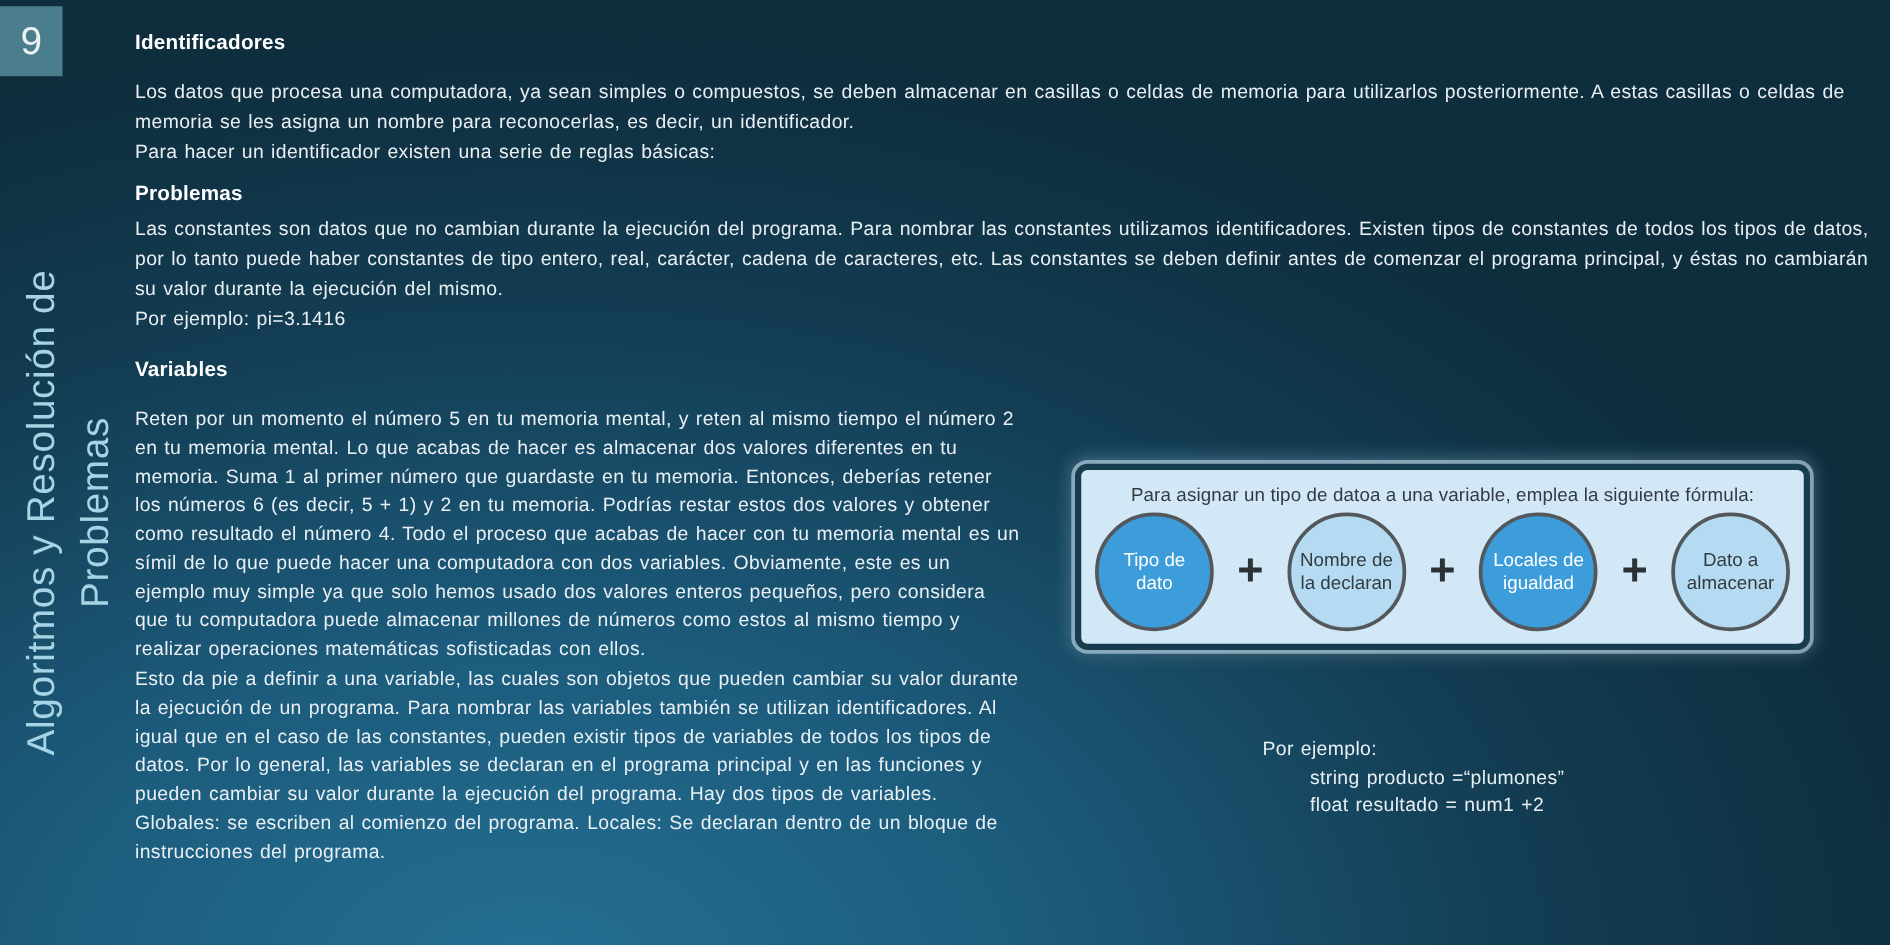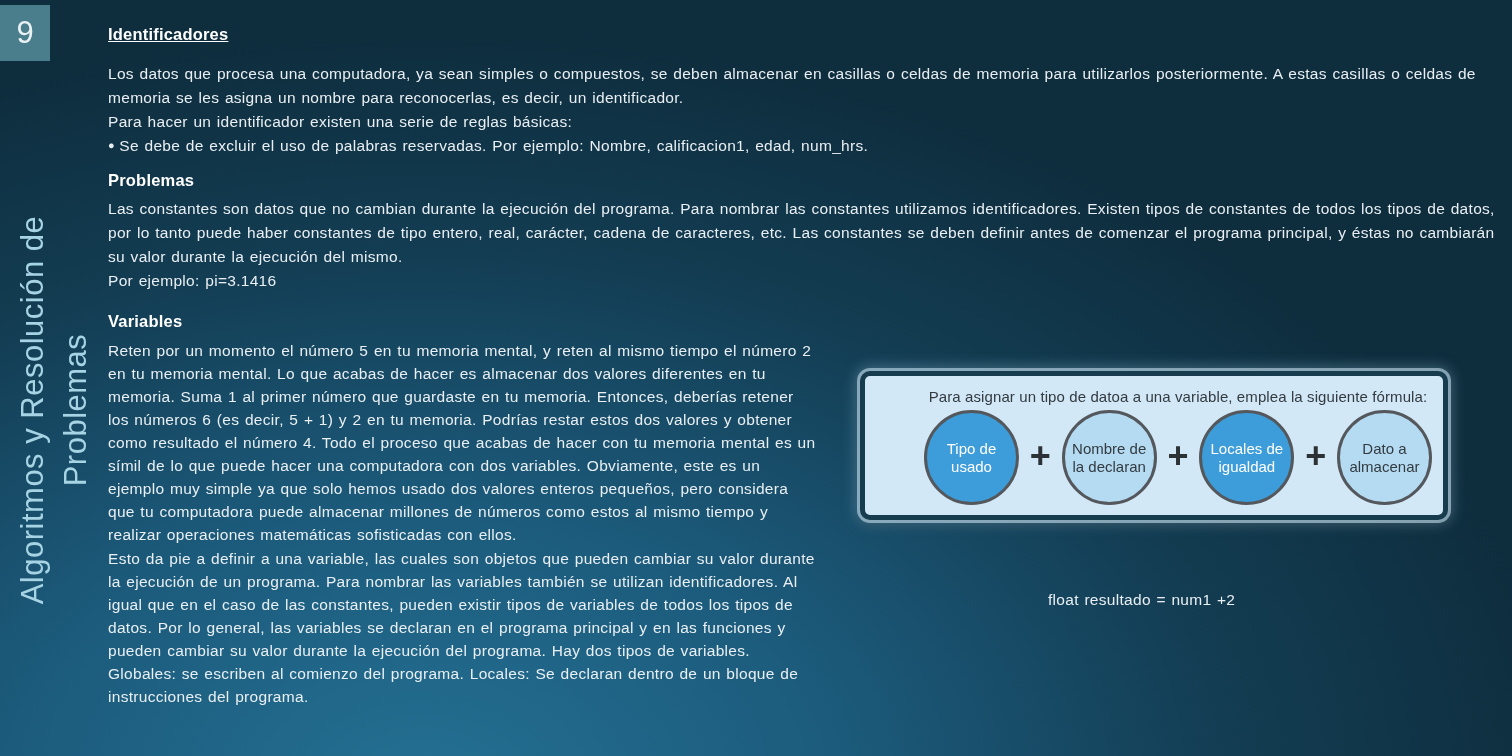--- a/index.html
+++ b/index.html
@@ -34,38 +34,37 @@
   
   .content {
     position: absolute; left: 108px; top: 12px; width: 1400px;
     color: #e9eff3; font-size: 15.5px; line-height: 24px;
     letter-spacing: 0.3px; word-spacing: 1px;
   }
   .content h1, .content h2 {
     font-size: 16.5px; font-weight: 700; color: #ffffff;
     margin: 0; letter-spacing: 0.2px;
   }
-  .content h1 { margin: 10px 0 16px; text-decoration: underline; }
+  .content h1 { margin: 10px 0 16px; }
   .content p { margin: 0; }
   ul.rules { list-style: none; margin: 0; padding: 0; }
   ul.rules li::before { content: "\25CF\00A0"; font-size: 11px; position: relative; top: -2px; }
   .h-constantes { margin: 9px 0 5px !important; }
-  .h-variables { margin: 16px 0 6px !important; }
+  .h-variables { margin: 16px 0 16px !important; }
   .variables-col { width: 708px; line-height: 23px; }
   .var-p2 { margin-top: 1px !important; }
 
   
   .formula-box {
     position: absolute; left: 860px; top: 371px; width: 588px; height: 149px;
     box-sizing: border-box;
     background: #d2e8f7;
     border: 5px solid #173c4e;
     border-radius: 10px;
     box-shadow: 0 0 0 3px rgba(205,233,248,0.55), 0 0 14px 4px rgba(170,215,240,0.35), 0 4px 12px rgba(0,0,0,0.35);
-    padding-left: 48px;
   }
   .fbox-title {
     text-align: center; margin: 12px 10px 0;
     color: #333a40; font-size: 15px; letter-spacing: 0.1px;
   }
   .fbox-row {
     display: flex; align-items: center; justify-content: space-between;
     padding: 5px 11px 0;
   }
   .circle {
@@ -101,52 +100,53 @@
   <div class="side-title">
     <div>Algoritmos y Resolución de</div>
     <div>Problemas</div>
   </div>
 
   <div class="content">
     <h1>Identificadores</h1>
     <p>Los datos que procesa una computadora, ya sean simples o compuestos, se deben almacenar en casillas o celdas de memoria para utilizarlos posteriormente. A estas casillas o celdas de memoria se les asigna un nombre para reconocerlas, es decir, un identificador.</p>
     <p>Para hacer un identificador existen una serie de reglas básicas:</p>
     <ul class="rules">
-      <li>Se debe de excluir el uso de palabras reservadas. Por ejemplo: Nombre, calificacion1, edad, num_hrs.</li>
     </ul>
 
     <h2 class="h-constantes">Problemas</h2>
     <p>Las constantes son datos que no cambian durante la ejecución del programa. Para nombrar las constantes utilizamos identificadores. Existen tipos de constantes de todos los tipos de datos, por lo tanto puede haber constantes de tipo entero, real, carácter, cadena de caracteres, etc. Las constantes se deben definir antes de comenzar el programa principal, y éstas no cambiarán su valor durante la ejecución del mismo.</p>
     <p>Por ejemplo: pi=3.1416</p>
 
     <h2 class="h-variables">Variables</h2>
     <div class="variables-col">
       <p>Reten por un momento el número 5 en tu memoria mental, y reten al mismo tiempo el número 2 en tu memoria mental. Lo que acabas de hacer es almacenar dos valores diferentes en tu memoria. Suma 1 al primer número que guardaste en tu memoria. Entonces, deberías retener los números 6 (es decir, 5 + 1) y 2 en tu memoria. Podrías restar estos dos valores y obtener como resultado el número 4. Todo el proceso que acabas de hacer con tu memoria mental es un símil de lo que puede hacer una computadora con dos variables. Obviamente, este es un ejemplo muy simple ya que solo hemos usado dos valores enteros pequeños, pero considera que tu computadora puede almacenar millones de números como estos al mismo tiempo y realizar operaciones matemáticas sofisticadas con ellos.</p>
       <p class="var-p2">Esto da pie a definir a una variable, las cuales son objetos que pueden cambiar su valor durante la ejecución de un programa. Para nombrar las variables también se utilizan identificadores. Al igual que en el caso de las constantes, pueden existir tipos de variables de todos los tipos de datos. Por lo general, las variables se declaran en el programa principal y en las funciones y pueden cambiar su valor durante la ejecución del programa. Hay dos tipos de variables. Globales: se escriben al comienzo del programa. Locales: Se declaran dentro de un bloque de instrucciones del programa.</p>
     </div>
   </div>
 
   <div class="formula-box">
     <div class="fbox-title">Para asignar un tipo de datoa a una variable, emplea la siguiente fórmula:</div>
     <div class="fbox-row">
       <div class="circle dark">
-        <span>Tipo de usado</span>
+        <span>Tipo de dato</span>
       </div>
       <span class="plus">+</span>
       <div class="circle light">
         <span>Nombre de la declaran</span>
       </div>
       <span class="plus">+</span>
       <div class="circle dark">
         <span>Locales de igualdad</span>
       </div>
       <span class="plus">+</span>
       <div class="circle light">
         <span>Dato a almacenar</span>
       </div>
     </div>
   </div>
 
   <div class="example-block">
+    <div>Por ejemplo:</div>
+    <div class="code-line">string producto =“plumones”</div>
     <div class="code-line">float resultado = num1 +2</div>
   </div>
 
 </div>
 
 </body></html>

